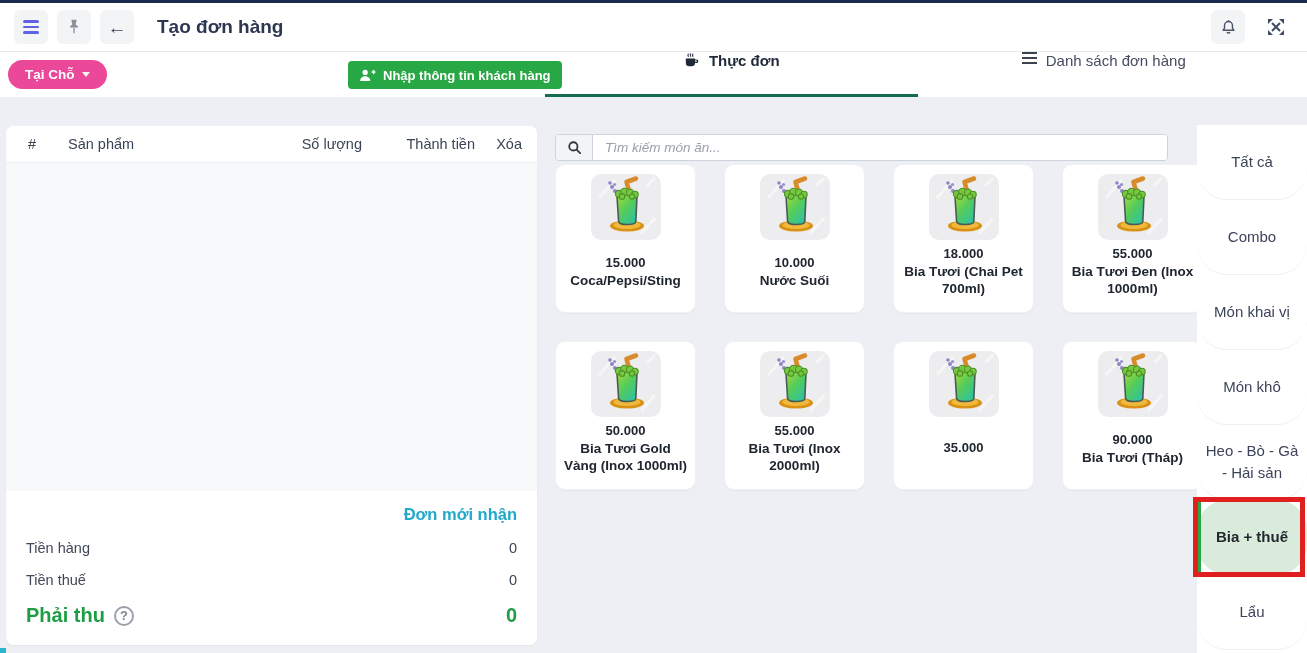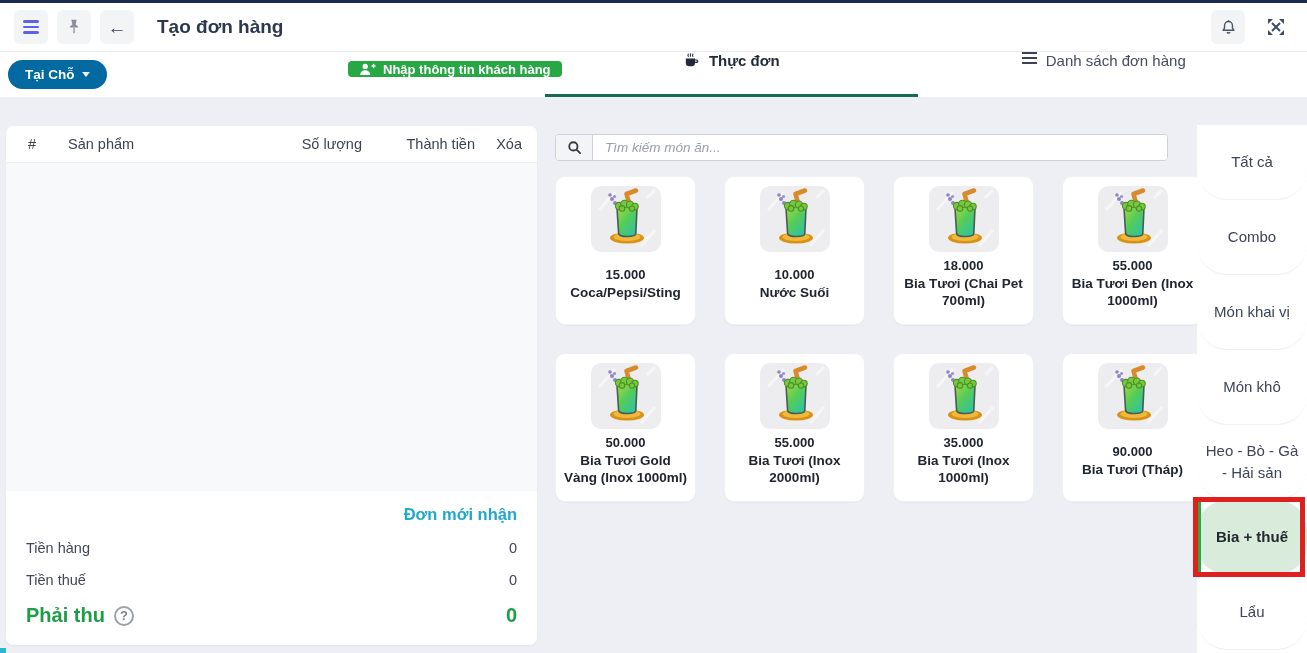--- a/index.html
+++ b/index.html
@@ -17,25 +17,25 @@
   .icon-btn.plain { background:transparent; margin-right:0; }
   .hamburger { display:flex; flex-direction:column; gap:3px; }
   .hamburger i { display:block; width:16px; height:2.5px; border-radius:2px; background:#5f62e8; }
   .back-glyph { font-size:19px; color:#39415a; font-weight:700; line-height:1; }
   .page-title { font-size:19px; font-weight:600; color:#2d3752; margin-left:14px; }
   .nav-right { margin-left:auto; display:flex; align-items:center; gap:14px; }
 
   
   .toolbar { position:absolute; top:52px; left:0; right:0; height:45px; background:#fff; }
   .order-type-btn { position:absolute; left:8px; top:8px; height:29px; padding:0 17px; border:none;
-                    border-radius:15px; background:#0369a1; color:#fff; font-size:13.5px; font-weight:600;
+                    border-radius:15px; background:#ec4899; color:#fff; font-size:13.5px; font-weight:600;
                     display:flex; align-items:center; gap:7px; cursor:pointer; }
   .caret-down { width:0; height:0; border-left:4px solid transparent; border-right:4px solid transparent;
                 border-top:5px solid #eaf7ee; }
-  .customer-btn { position:absolute; left:348px; top:9px; height:16px; padding:0 11px; border:none;
+  .customer-btn { position:absolute; left:348px; top:9px; height:28px; padding:0 11px; border:none;
                   border-radius:4px; background:#28a745; color:#fff; font-size:13px; font-weight:600;
                   display:flex; align-items:center; gap:7px; cursor:pointer; }
   .tabs { position:absolute; left:545px; right:17px; top:0; height:45px; display:flex; }
   .tab { flex:1; display:flex; justify-content:center; gap:9px; cursor:pointer;
          font-size:15px; color:#444c5e; border-bottom:3px solid transparent; }
   .tab.active { font-weight:700; color:#1f2937; border-bottom-color:#186c4e; }
   .bars { display:flex; flex-direction:column; gap:3px; }
   .bars i { display:block; width:15px; height:2px; background:#3c4350; }
 
   
@@ -61,21 +61,21 @@
   .corner-mark { position:absolute; left:0; bottom:0; width:6px; height:5px; background:#2bb5cf; }
 
   
   .search-wrap { position:absolute; left:555px; top:134px; width:613px; height:27px; display:flex;
                  border:1px solid #cdd3dc; border-radius:4px; background:#fff; overflow:hidden; }
   .search-prepend { width:37px; background:#f3f4f6; border-right:1px solid #cdd3dc;
                     display:flex; align-items:center; justify-content:center; }
   .search-input { flex:1; border:none; outline:none; padding:0 12px; font-size:13.5px; font-style:italic; color:#3c434e; }
   .search-input::placeholder { color:#9aa0ab; font-style:italic; }
 
-  .grid { position:absolute; left:555px; top:176px; width:614px; display:grid;
+  .grid { position:absolute; left:555px; top:164px; width:614px; display:grid;
           grid-template-columns:repeat(4,141px); column-gap:16px; row-gap:6px;gap:28px; }
   .pcard { height:149px; background:#fff; border:1px solid #f0f1f4; border-radius:10px;
            display:flex; flex-direction:column; align-items:center; padding:9px 6px 8px; cursor:pointer;
            box-shadow:0 1px 1px rgba(40,50,80,.04); }
   .thumb { width:70px; height:66px; flex:none; }
   .ptext { margin:auto 0; text-align:center; }
   .pprice { font-size:13px; font-weight:700; color:#20262f; margin-bottom:3px; }
   .pname  { font-size:13.5px; font-weight:700; color:#20262f; line-height:1.25; }
 
   
@@ -286,21 +286,20 @@
           <div class="pprice">55.000</div>
       <div class="pname">Bia Tươi (Inox 2000ml)</div>
         </div>
     </div>
     <div class="pcard">
       <svg class="thumb">
           <use href="#drink-glass"></use>
         </svg>
       <div class="ptext">
           <div class="pprice">35.000</div>
-      <div class="pname">Bia Tươi (Inox 1000ml)</div>
         </div>
     </div>
     <div class="pcard">
       <svg class="thumb">
           <use href="#drink-glass"></use>
         </svg>
       <div class="ptext">
           <div class="pprice">90.000</div>
       <div class="pname">Bia Tươi (Tháp)</div>
         </div>

